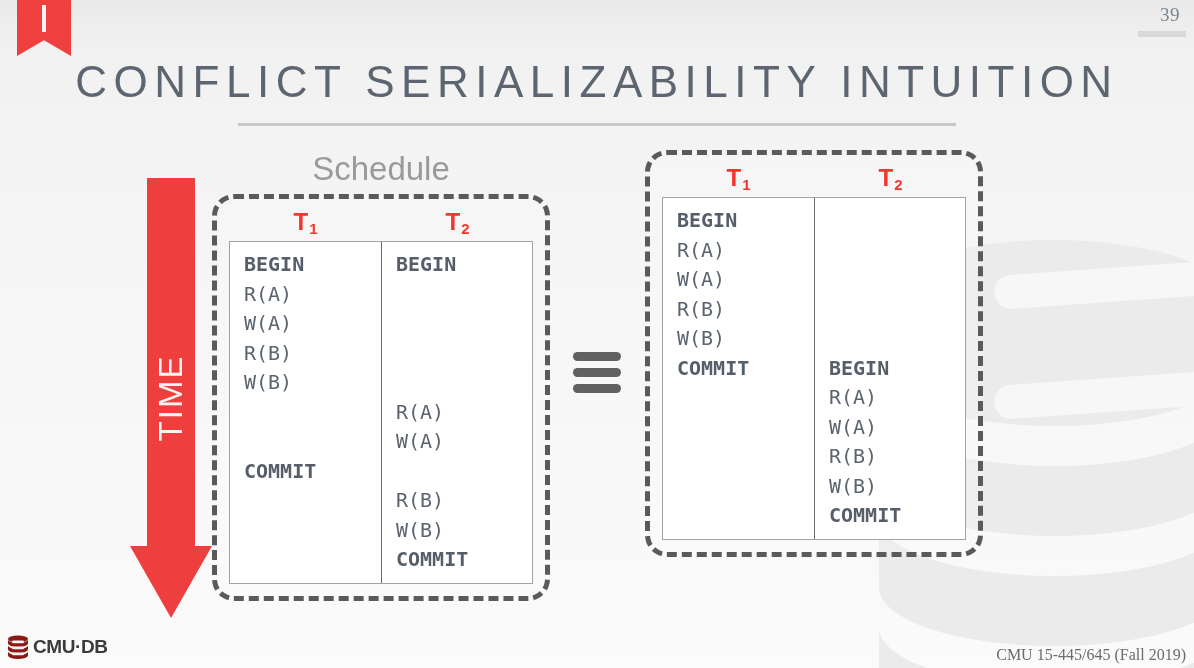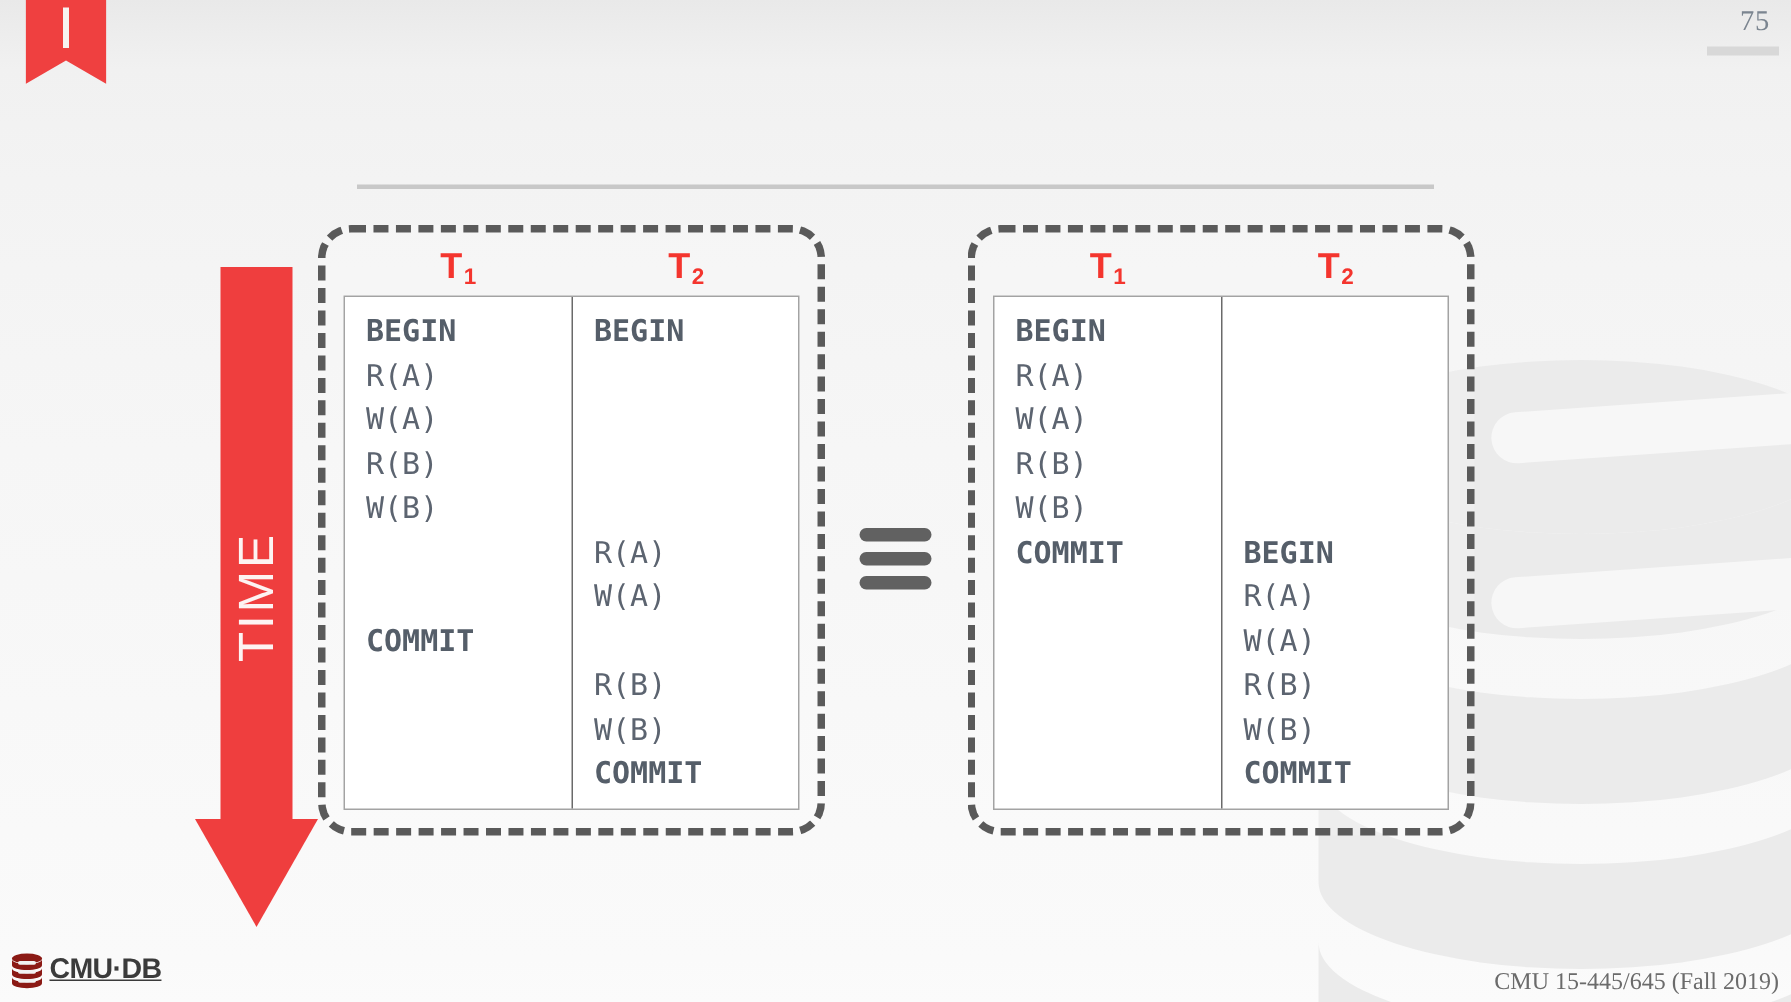--- a/index.html
+++ b/index.html
@@ -224,21 +224,20 @@
     bottom: 8px;
     display: flex;
     align-items: center;
     gap: 2px;
   }
   #logo .logo-text {
     font-size: 19px;
     font-weight: bold;
     color: #3b3b3b;
     letter-spacing: -0.4px;
-    text-decoration: underline;
   }
   #footer-course {
     position: absolute;
     right: 8px;
     bottom: 4px;
     font-family: "Liberation Serif", serif;
     font-size: 16px;
     color: #6b6b6b;
   }
 </style>
@@ -259,32 +258,34 @@
       <rect x="150" y="60" width="230" height="34" rx="17" transform="rotate(-4 265 77)"></rect>
       <rect x="150" y="170" width="230" height="34" rx="17" transform="rotate(-4 265 187)"></rect>
     </g>
   </svg>
 
   <div id="ribbon">
     <div class="body"></div>
     <div class="tick"></div>
   </div>
 
-  <div id="slide-number">75</div>
+  <div id="slide-number">39</div>
   <div id="slide-number-rule"></div>
 
+  <div id="title">CONFLICT SERIALIZABILITY INTUITION</div>
   <div id="title-rule"></div>
 
   <div id="time-arrow">
     <div class="shaft"></div>
     <div class="head"></div>
     <div class="label">TIME</div>
   </div>
 
   <div class="panel" id="panel-0" style="left:212px; top:150px; width:338px;">
+    <div class="panel-title">Schedule</div>
     <div class="dashed-box">
       <div class="txn-headers">
         <div class="txn-header"><span>T</span><sub>1</sub></div>
         <div class="txn-header"><span>T</span><sub>2</sub></div>
       </div>
       <div class="table">
         <div class="col">
             <div class="op bold">BEGIN</div>
             <div class="op">R(A)</div>
             <div class="op">W(A)</div>

